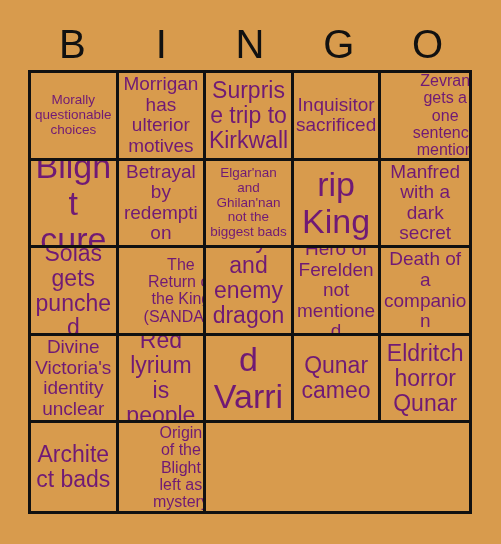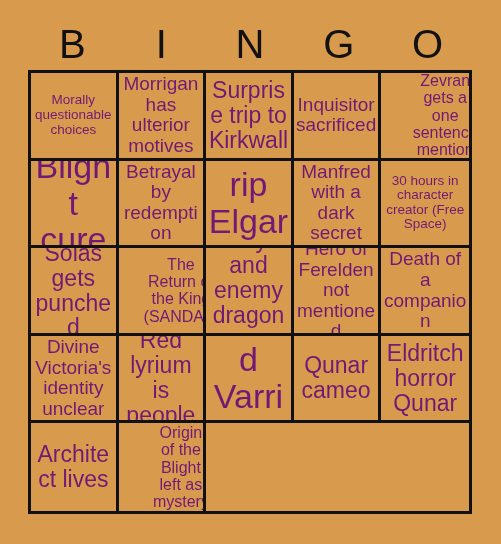--- a/index.html
+++ b/index.html
@@ -112,29 +112,29 @@
     <div class="cell fs-sm">
         <span class="cell-text">Zevran gets a one sentence mention</span>
       </div>
 
     <div class="cell fs-xl">
         <span class="cell-text">The Blight cured</span>
       </div>
     <div class="cell fs-md">
         <span class="cell-text">Betrayal by redemption</span>
       </div>
+    <div class="cell fs-xs">
+        <span class="cell-text">Elgar'nan and Ghilan'nan not the biggest bads</span>
+      </div>
 
     <div class="cell fs-xl">
-        <span class="cell-text">rip Elgar</span>
+        <span class="cell-text">rip King</span>
       </div>
     <div class="cell fs-md">
         <span class="cell-text">Manfred with a dark secret</span>
-      </div>
-    <div class="cell fs-xs">
-        <span class="cell-text">30 hours in character creator (Free Space)</span>
       </div>
     <div class="cell fs-lg">
         <span class="cell-text">Solas gets punched</span>
       </div>
     <div class="cell fs-sm">
         <span class="cell-text">The Return of the King (SANDAL)</span>
       </div>
 
     <div class="cell fs-lg">
         <span class="cell-text">Ally and enemy dragons</span>
@@ -155,20 +155,20 @@
     <div class="cell fs-xl">
         <span class="cell-text">Dead Varric</span>
       </div>
     <div class="cell fs-lg">
         <span class="cell-text">Qunar cameo</span>
       </div>
     <div class="cell fs-lg">
         <span class="cell-text">Eldritch horror Qunar</span>
       </div>
     <div class="cell fs-lg">
-        <span class="cell-text">Architect lives</span>
+        <span class="cell-text">Architect bads</span>
       </div>
     <div class="cell fs-sm">
         <span class="cell-text">Origin of the Blight left as mystery</span>
       </div>
 
   </div>
 </div>
 
 </body></html>

